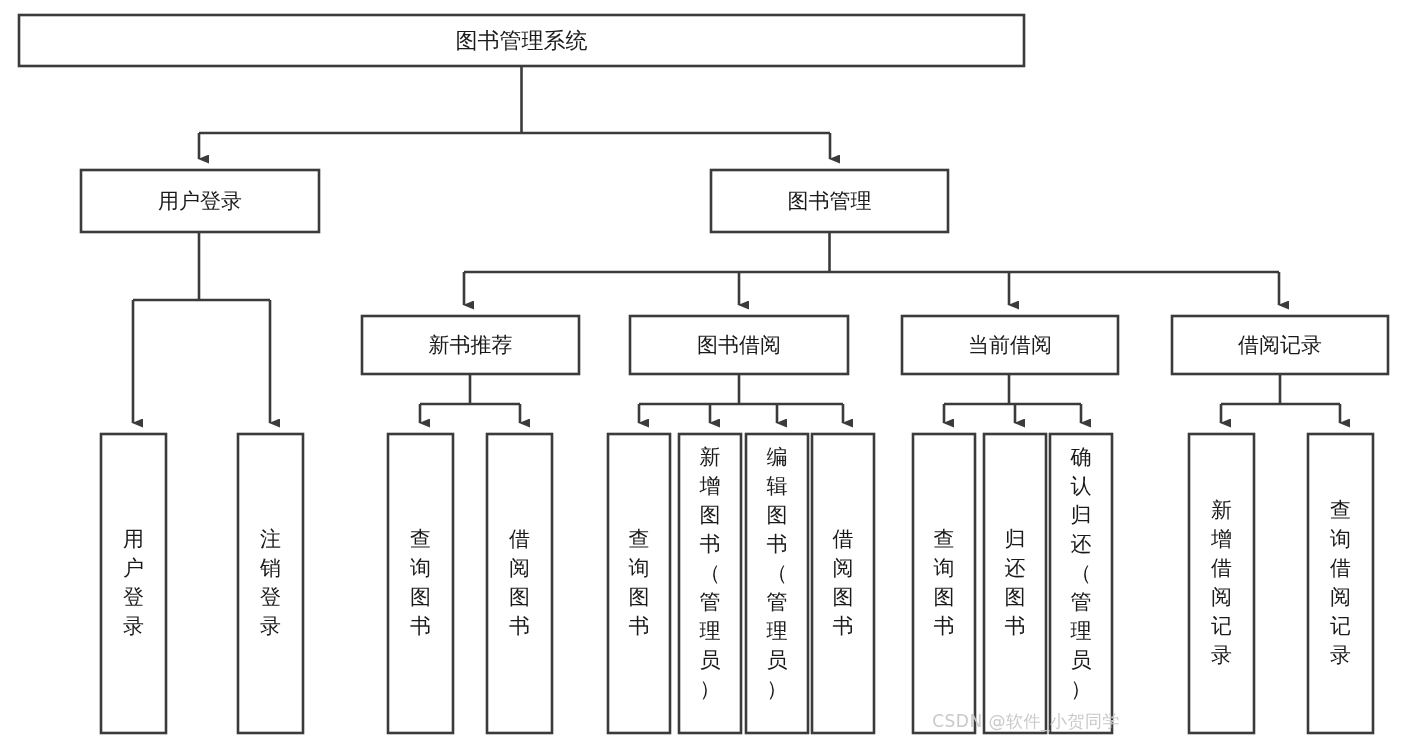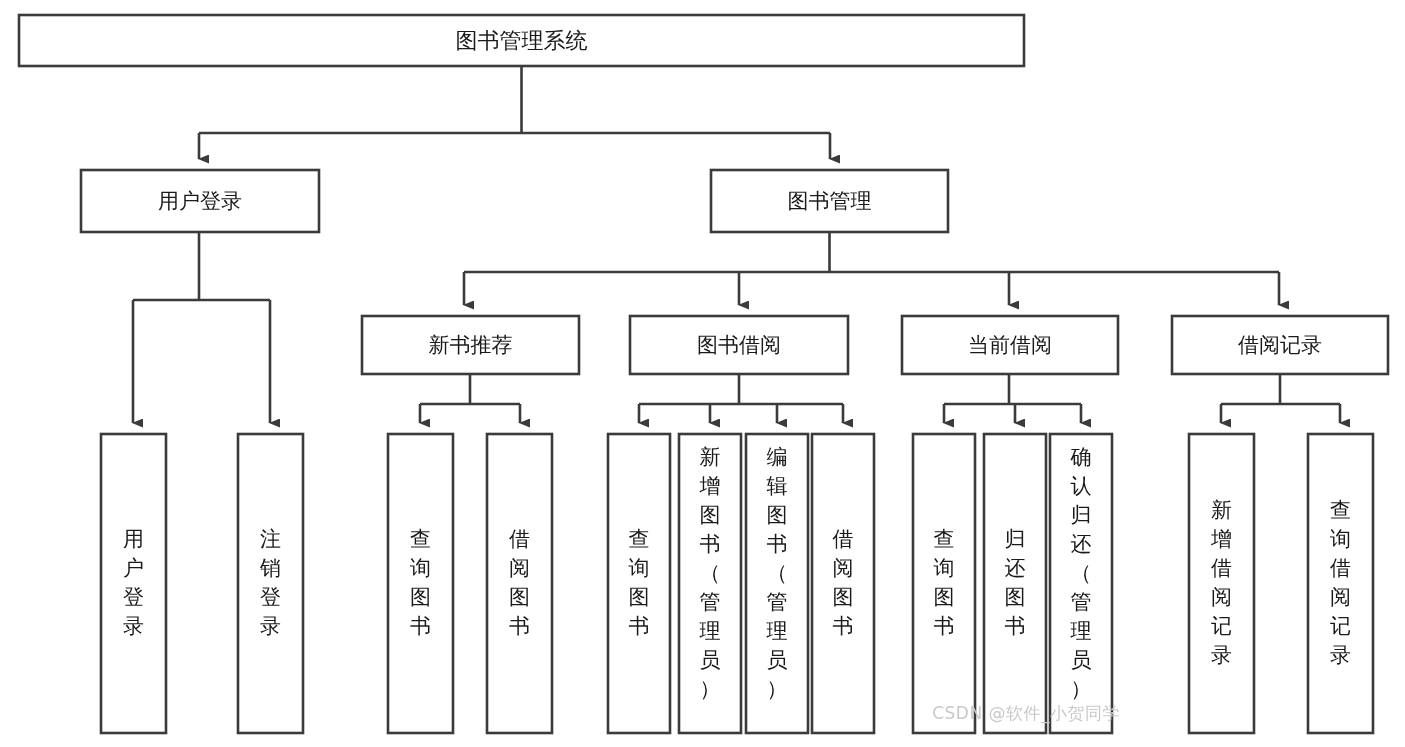--- a/index.html
+++ b/index.html
@@ -52,21 +52,21 @@
   }
   .node-label-v {
     font-family: "DejaVu Sans", "Liberation Sans", sans-serif;
     font-size: 21px;
     fill: #1a1a1a;
     text-anchor: middle;
   }
   .watermark {
     position: absolute;
     right: 8px;
-    bottom: 22px;
+    bottom: 14px;
     font-family: "DejaVu Sans", "Liberation Sans", sans-serif;
     font-size: 17px;
     color: #c9c9c9;
     white-space: nowrap;
     letter-spacing: 0.5px;
     user-select: none;
   }
 </style>
 </head>
 <body>

